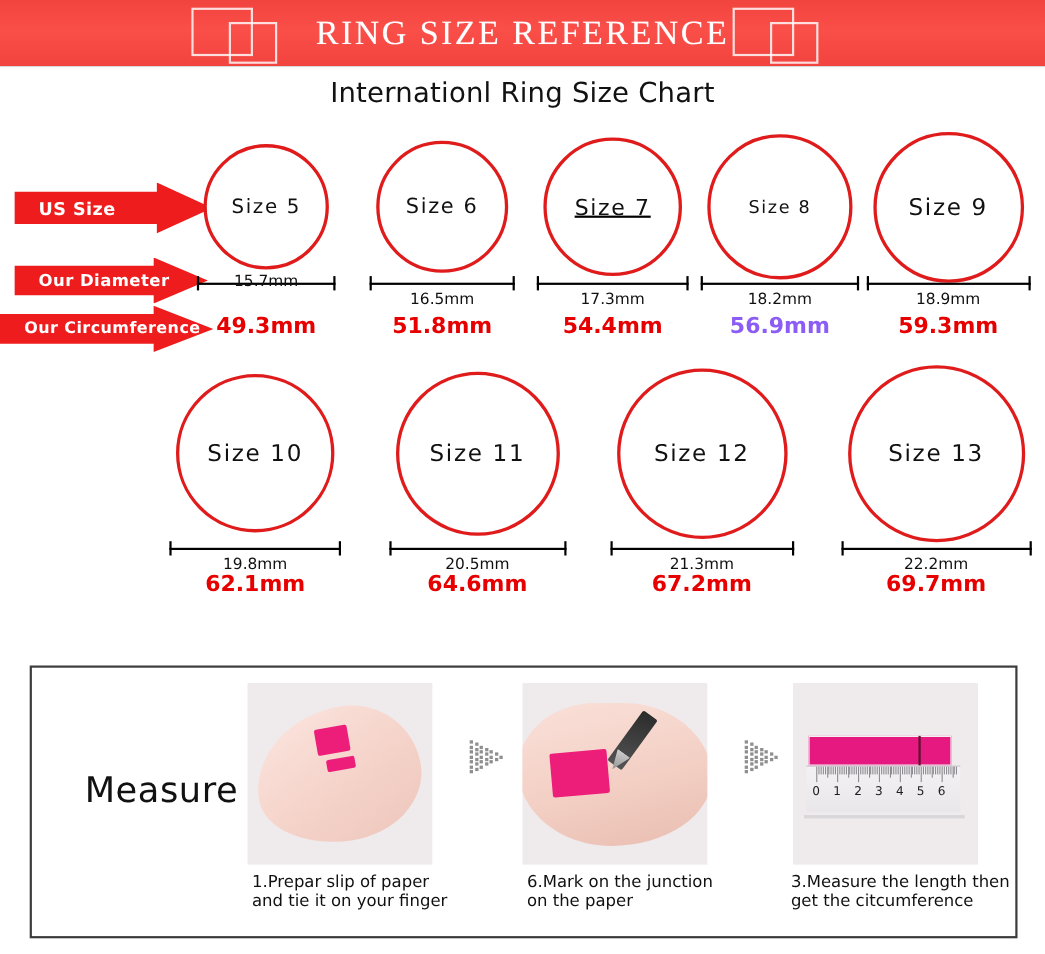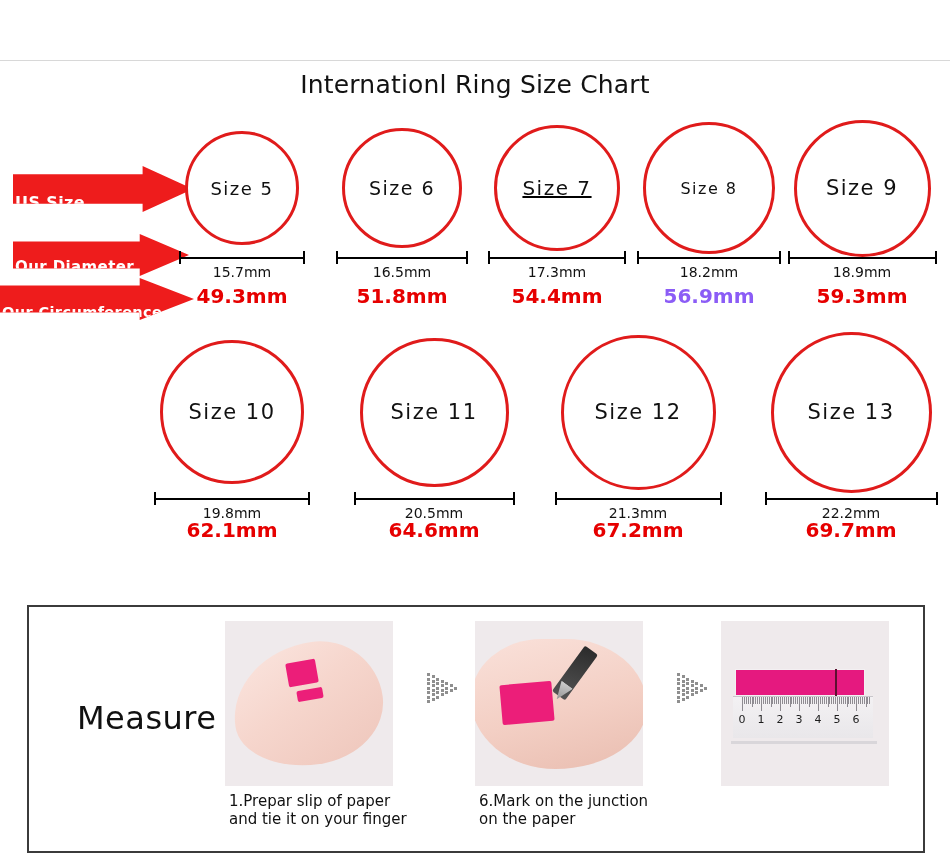--- a/index.html
+++ b/index.html
@@ -44,24 +44,24 @@
   .subtitle {
     position: absolute; left: 0; top: 70px; width: 950px;
     text-align: center; font-size: 25px; color: #121212;
     font-family: "DejaVu Sans", sans-serif; font-weight: 400;
     letter-spacing: .2px;
   }
 
   
   .tag {
     position: absolute; color:#fff; background:#ee1c1c;
-    display:flex; align-items:flex-end;
+    display:flex; align-items:center;
     font-weight: 700; letter-spacing:.4px;
     font-family:"DejaVu Sans", sans-serif;
-    padding-left: 2px;
+    padding-left: 22px;
     clip-path: polygon(0 18%, 72% 18%, 72% 0, 100% 50%, 72% 100%, 72% 82%, 0 82%);
   }
   .tag span { display:block; }
   #tag-us   { left: 13px;  top: 166px; width: 180px; height: 46px; font-size: 16px; }
   #tag-dia  { left: 13px;  top: 234px; width: 176px; height: 42px; font-size: 15px; }
   #tag-circ { left: 0px;   top: 278px; width: 194px; height: 42px; font-size: 15px; }
   #tag-us   span { font-size:16px; }
   #tag-dia  span { font-size:15px; }
   #tag-circ span { font-size:14.5px; }
 
@@ -189,20 +189,31 @@
   #sep2 { left: 648px; }
   .sep .dot {
     position:absolute; width:3px; height:3px; background:#8f8f8f;
   }
 </style>
 </head>
 <body>
 
 <div id="page">
 
+  <div class="header-band">
+    <div class="deco left">
+      <div class="sq big"></div>
+      <div class="sq small"></div>
+    </div>
+    <div class="deco right">
+      <div class="sq big"></div>
+      <div class="sq small"></div>
+    </div>
+    <div class="header-title">RING SIZE REFERENCE</div>
+  </div>
   <div class="header-rule"></div>
 
   <div class="subtitle">Internationl Ring Size Chart</div>
 
   <div class="tag" id="tag-us">
     <span>US Size</span>
   </div>
   <div class="tag" id="tag-dia">
     <span>Our Diameter</span>
   </div>
@@ -213,21 +224,21 @@
   <div id="rings-layer">
       <div class="cell">
         <div class="ring" style="left: 185px; top: 131px; width: 114px; height: 114px; border-color: rgb(224, 27, 27);">
           <div class="ring-label" style="font-size: 18px;">Size 5</div>
         </div>
         <div class="dim-bar" style="left: 179px; top: 251px; width: 126px;">
           <div class="line"></div>
           <div class="cap l"></div>
           <div class="cap r"></div>
         </div>
-        <div class="dia-text" style="left: 172px; top: 264px; width: 140px;">15.7mm</div>
+        <div class="dia-text" style="left: 172px; top: 248px; width: 140px;">15.7mm</div>
         <div class="circ-text" style="left: 162px; top: 284px; width: 160px; color: rgb(230, 0, 0);">49.3mm</div>
       </div>
       <div class="cell">
         <div class="ring" style="left: 342px; top: 128px; width: 120px; height: 120px; border-color: rgb(224, 27, 27);">
           <div class="ring-label" style="font-size: 19px;">Size 6</div>
         </div>
         <div class="dim-bar" style="left: 336px; top: 251px; width: 132px;">
           <div class="line"></div>
           <div class="cap l"></div>
           <div class="cap r"></div>
@@ -487,15 +498,19 @@
             <div class="tick" style="left: 126.8px; height: 7px;"></div>
             <div class="tick" style="left: 128.7px; height: 7px;"></div>
             <div class="tick" style="left: 130.6px; height: 7px;"></div>
             <div class="tick" style="left: 132.5px; height: 10px;"></div>
             <div class="tick" style="left: 134.4px; height: 7px;"></div>
             <div class="tick" style="left: 136.3px; height: 7px;"></div>
             <div class="num" style="left: 123px;">6</div>
           </div>
         <div class="ruler-base"></div>
       </div>
+      <div class="caption">
+        <div>3.Measure the length then</div>
+        <div>get the citcumference</div>
+      </div>
     </div>
   </div>
 </div>
 
 </body></html>

